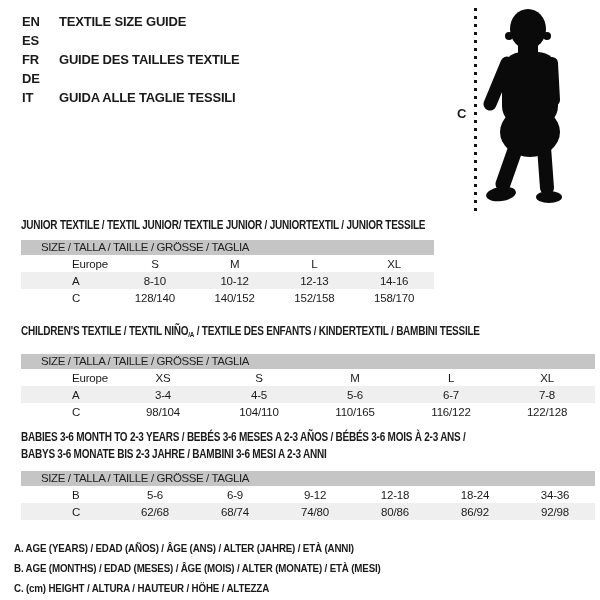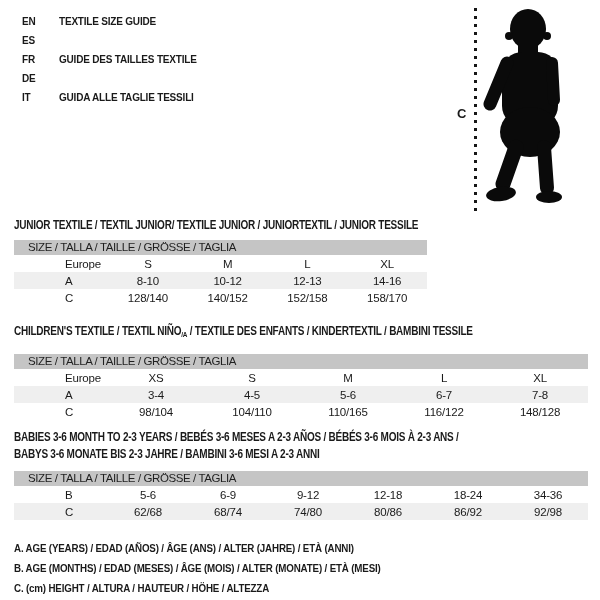--- a/index.html
+++ b/index.html
@@ -4,42 +4,42 @@
 <style>
   html,body { margin:0; padding:0; background:#fff; }
   .canvas {
     position:relative; width:600px; height:600px; background:#ffffff;
     font-family:"Liberation Sans", sans-serif; color:#1a1a1a; overflow:hidden;
   }
 
   
   .lang-list { position:absolute; left:22px; top:12px; }
   .lang-row { display:flex; height:19px; align-items:center;
-    font-size:10px; font-weight:700; letter-spacing:-0.2px; white-space:nowrap; }
+    font-size:13px; font-weight:700; letter-spacing:-0.2px; white-space:nowrap; }
   .lang-code { width:37px; }
 
   
   .height-line { position:absolute; left:474px; top:8px; width:3px; height:204px;
     background:repeating-linear-gradient(to bottom, #161616 0 3.5px, transparent 3.5px 8px); }
   .c-label { position:absolute; left:457px; top:106px; font-size:13px; font-weight:700; }
   .silhouette { position:absolute; left:482px; top:2px; width:112px; height:212px; }
 
   
-  .tbl { position:absolute; left:14px; }
+  .tbl { position:absolute; left:21px; }
   .t1 { top:218px; width:413px; }
   .t2 { top:324px; width:574px; }
   .t3 { top:429px; width:574px; }
   .tbl-title { font-size:12.5px; font-weight:700; letter-spacing:-0.3px;
     white-space:nowrap; line-height:14px; transform:scaleX(0.8); transform-origin:0 0; }
   .t3 .tbl-title { line-height:17px; }
   .tbl-title sub { font-size:8px; vertical-align:-2px; }
   .gap8  { height:8px; }
   .gap12 { height:12px; }
   .band { height:15px; line-height:15px; background:#c5c5c5; color:#1f1f1f;
-    font-size:11.5px; letter-spacing:-0.4px; padding-left:14px; white-space:nowrap; }
+    font-size:11.5px; letter-spacing:-0.4px; padding-left:20px; white-space:nowrap; }
   .trow { display:flex; height:17px; align-items:center; font-size:11.5px; letter-spacing:-0.2px; }
   .trow.shaded { background:#efefef; }
   .tlabel { width:50px; box-sizing:border-box; padding-left:7px;margin-left:44px; }
   .tcell { flex:1; text-align:center; }
 
   
   .legend { position:absolute; left:14px; top:538px; font-size:11.5px; font-weight:700;
     letter-spacing:-0.2px; line-height:20px; white-space:nowrap;
     transform:scaleX(0.85); transform-origin:0 0; }
 </style>
@@ -136,21 +136,21 @@
       <span class="tcell">5-6</span>
       <span class="tcell">6-7</span>
       <span class="tcell">7-8</span>
     </div>
     <div class="trow">
       <span class="tlabel">C</span>
       <span class="tcell">98/104</span>
       <span class="tcell">104/110</span>
       <span class="tcell">110/165</span>
       <span class="tcell">116/122</span>
-      <span class="tcell">148/128</span>
+      <span class="tcell">122/128</span>
     </div>
   </div>
 
   <div class="tbl t3">
     <div class="tbl-title">
       <div>BABIES 3-6 MONTH TO 2-3 YEARS / BEBÉS 3-6 MESES A 2-3 AÑOS / BÉBÉS 3-6 MOIS À 2-3 ANS /</div>
       <div>BABYS 3-6 MONATE BIS 2-3 JAHRE / BAMBINI 3-6 MESI A 2-3 ANNI</div>
     </div>
     <div class="gap8"></div>
     <div class="band">SIZE / TALLA / TAILLE / GRÖSSE / TAGLIA</div>

